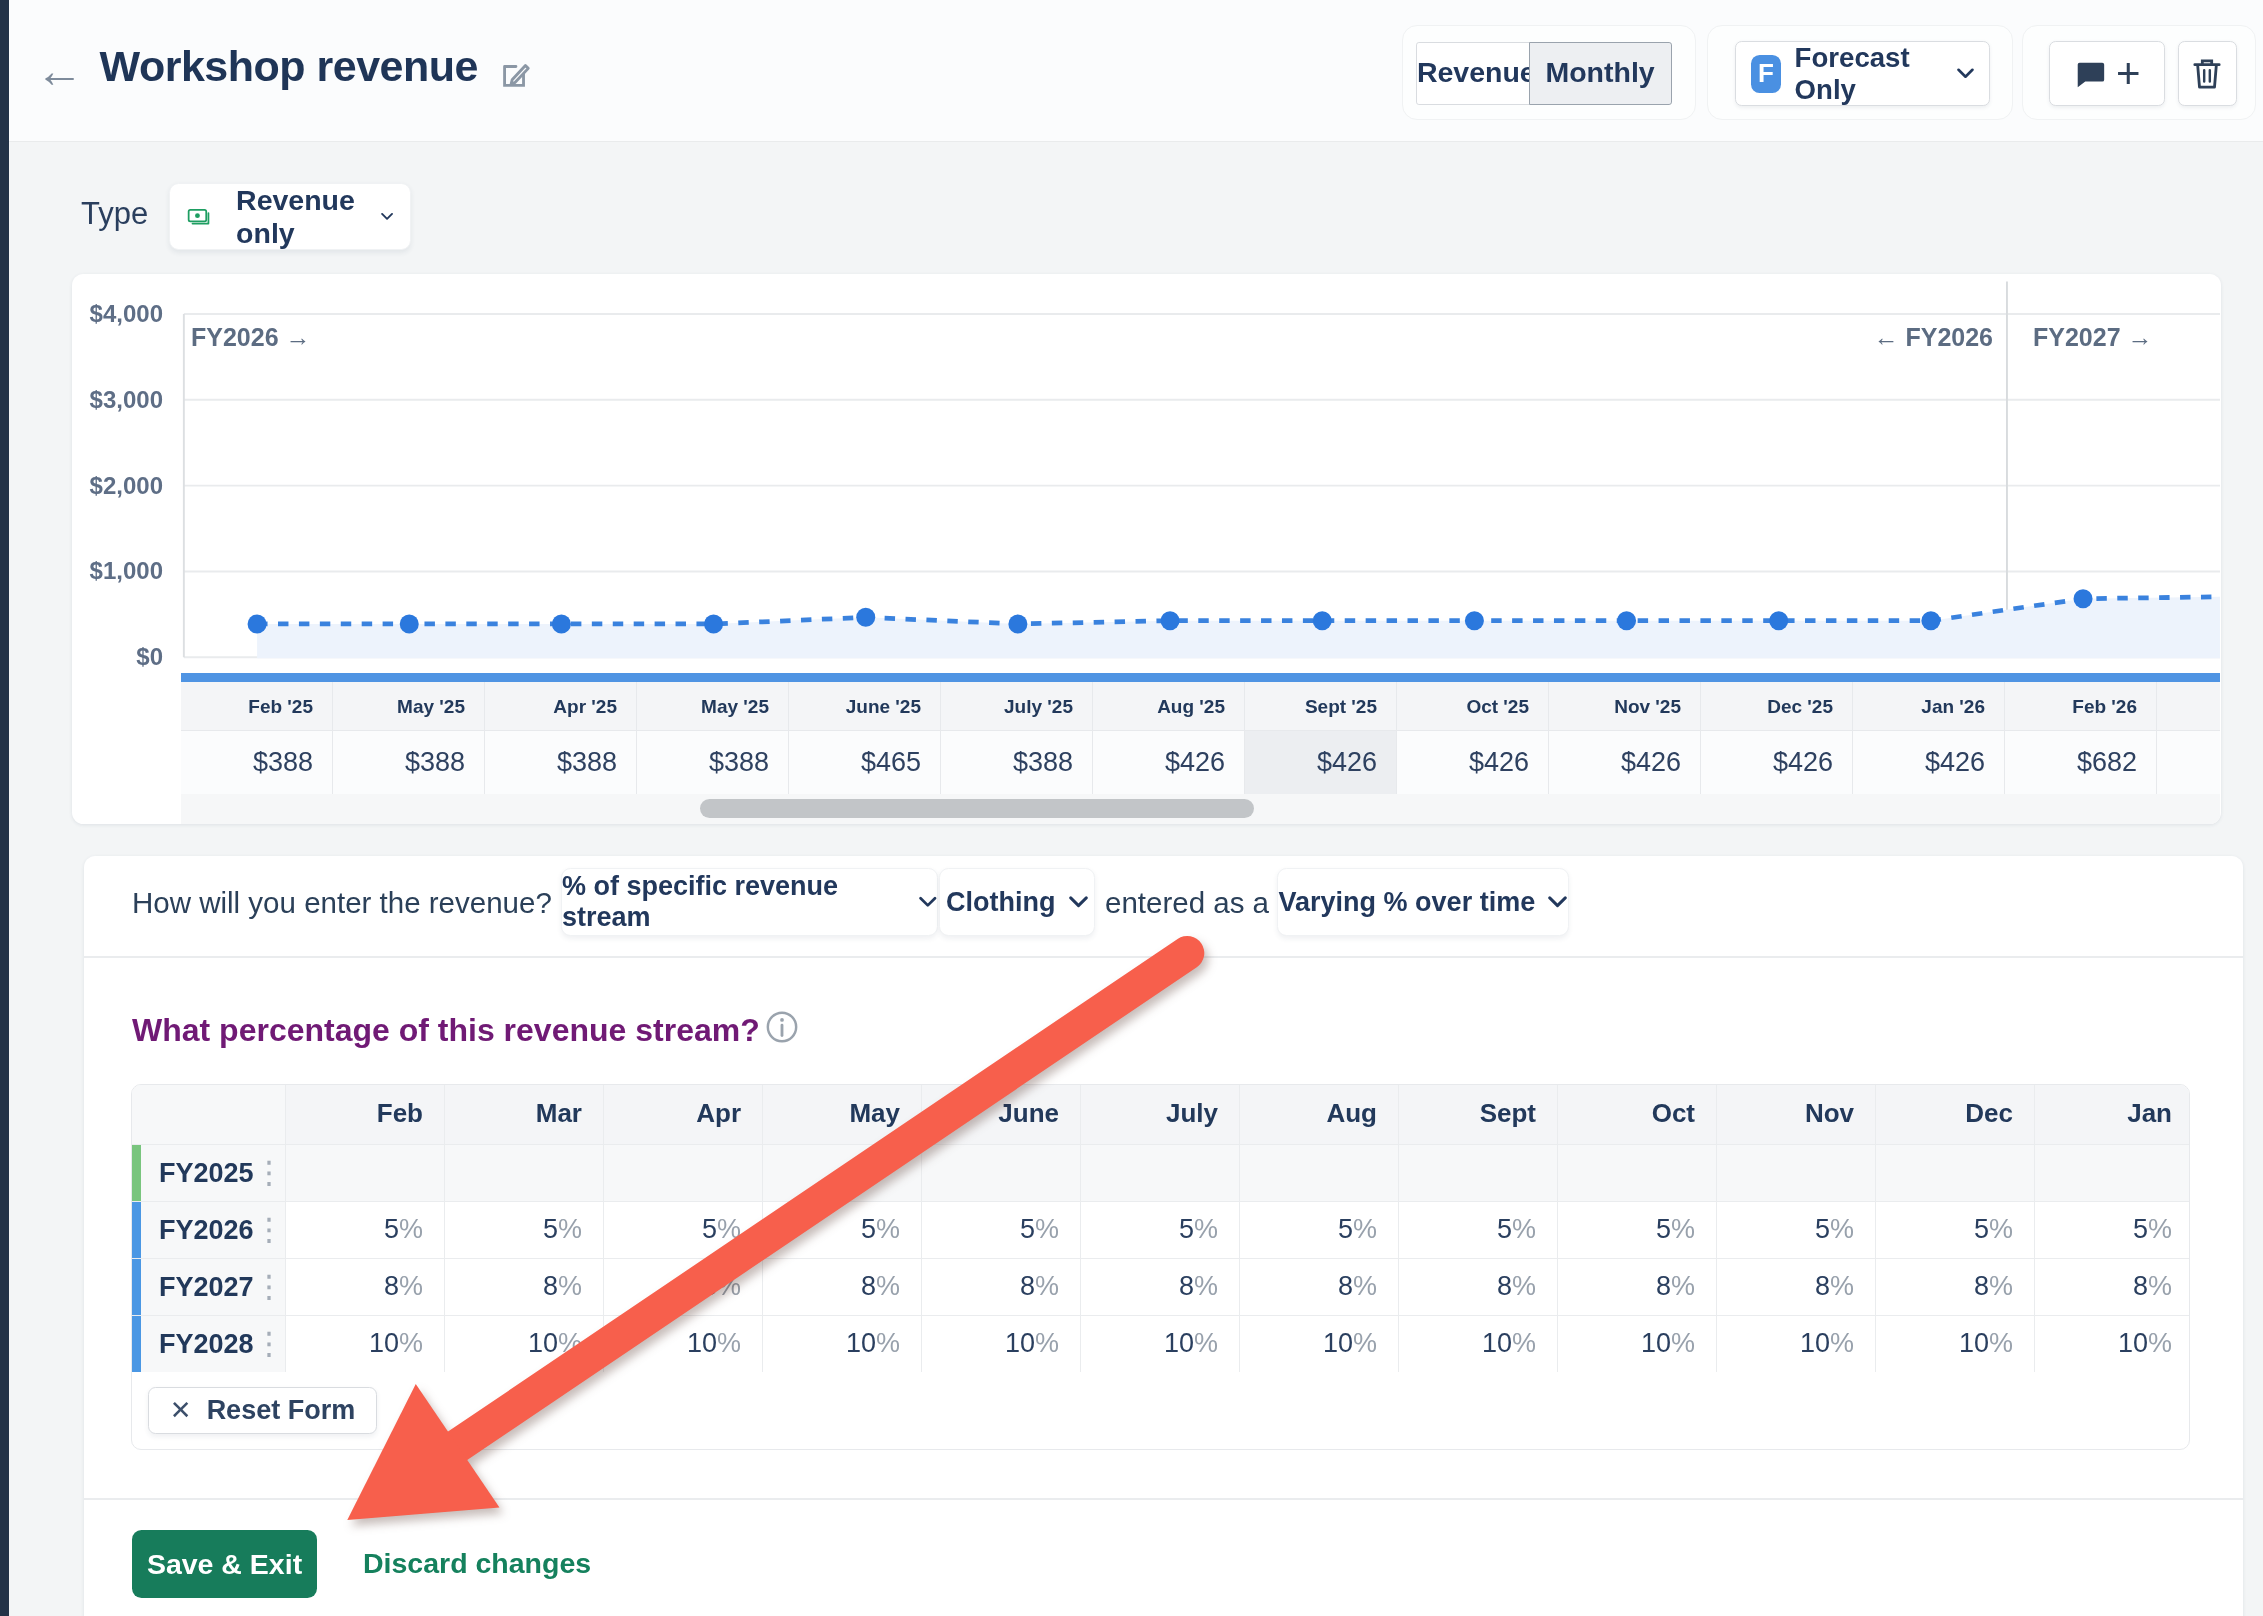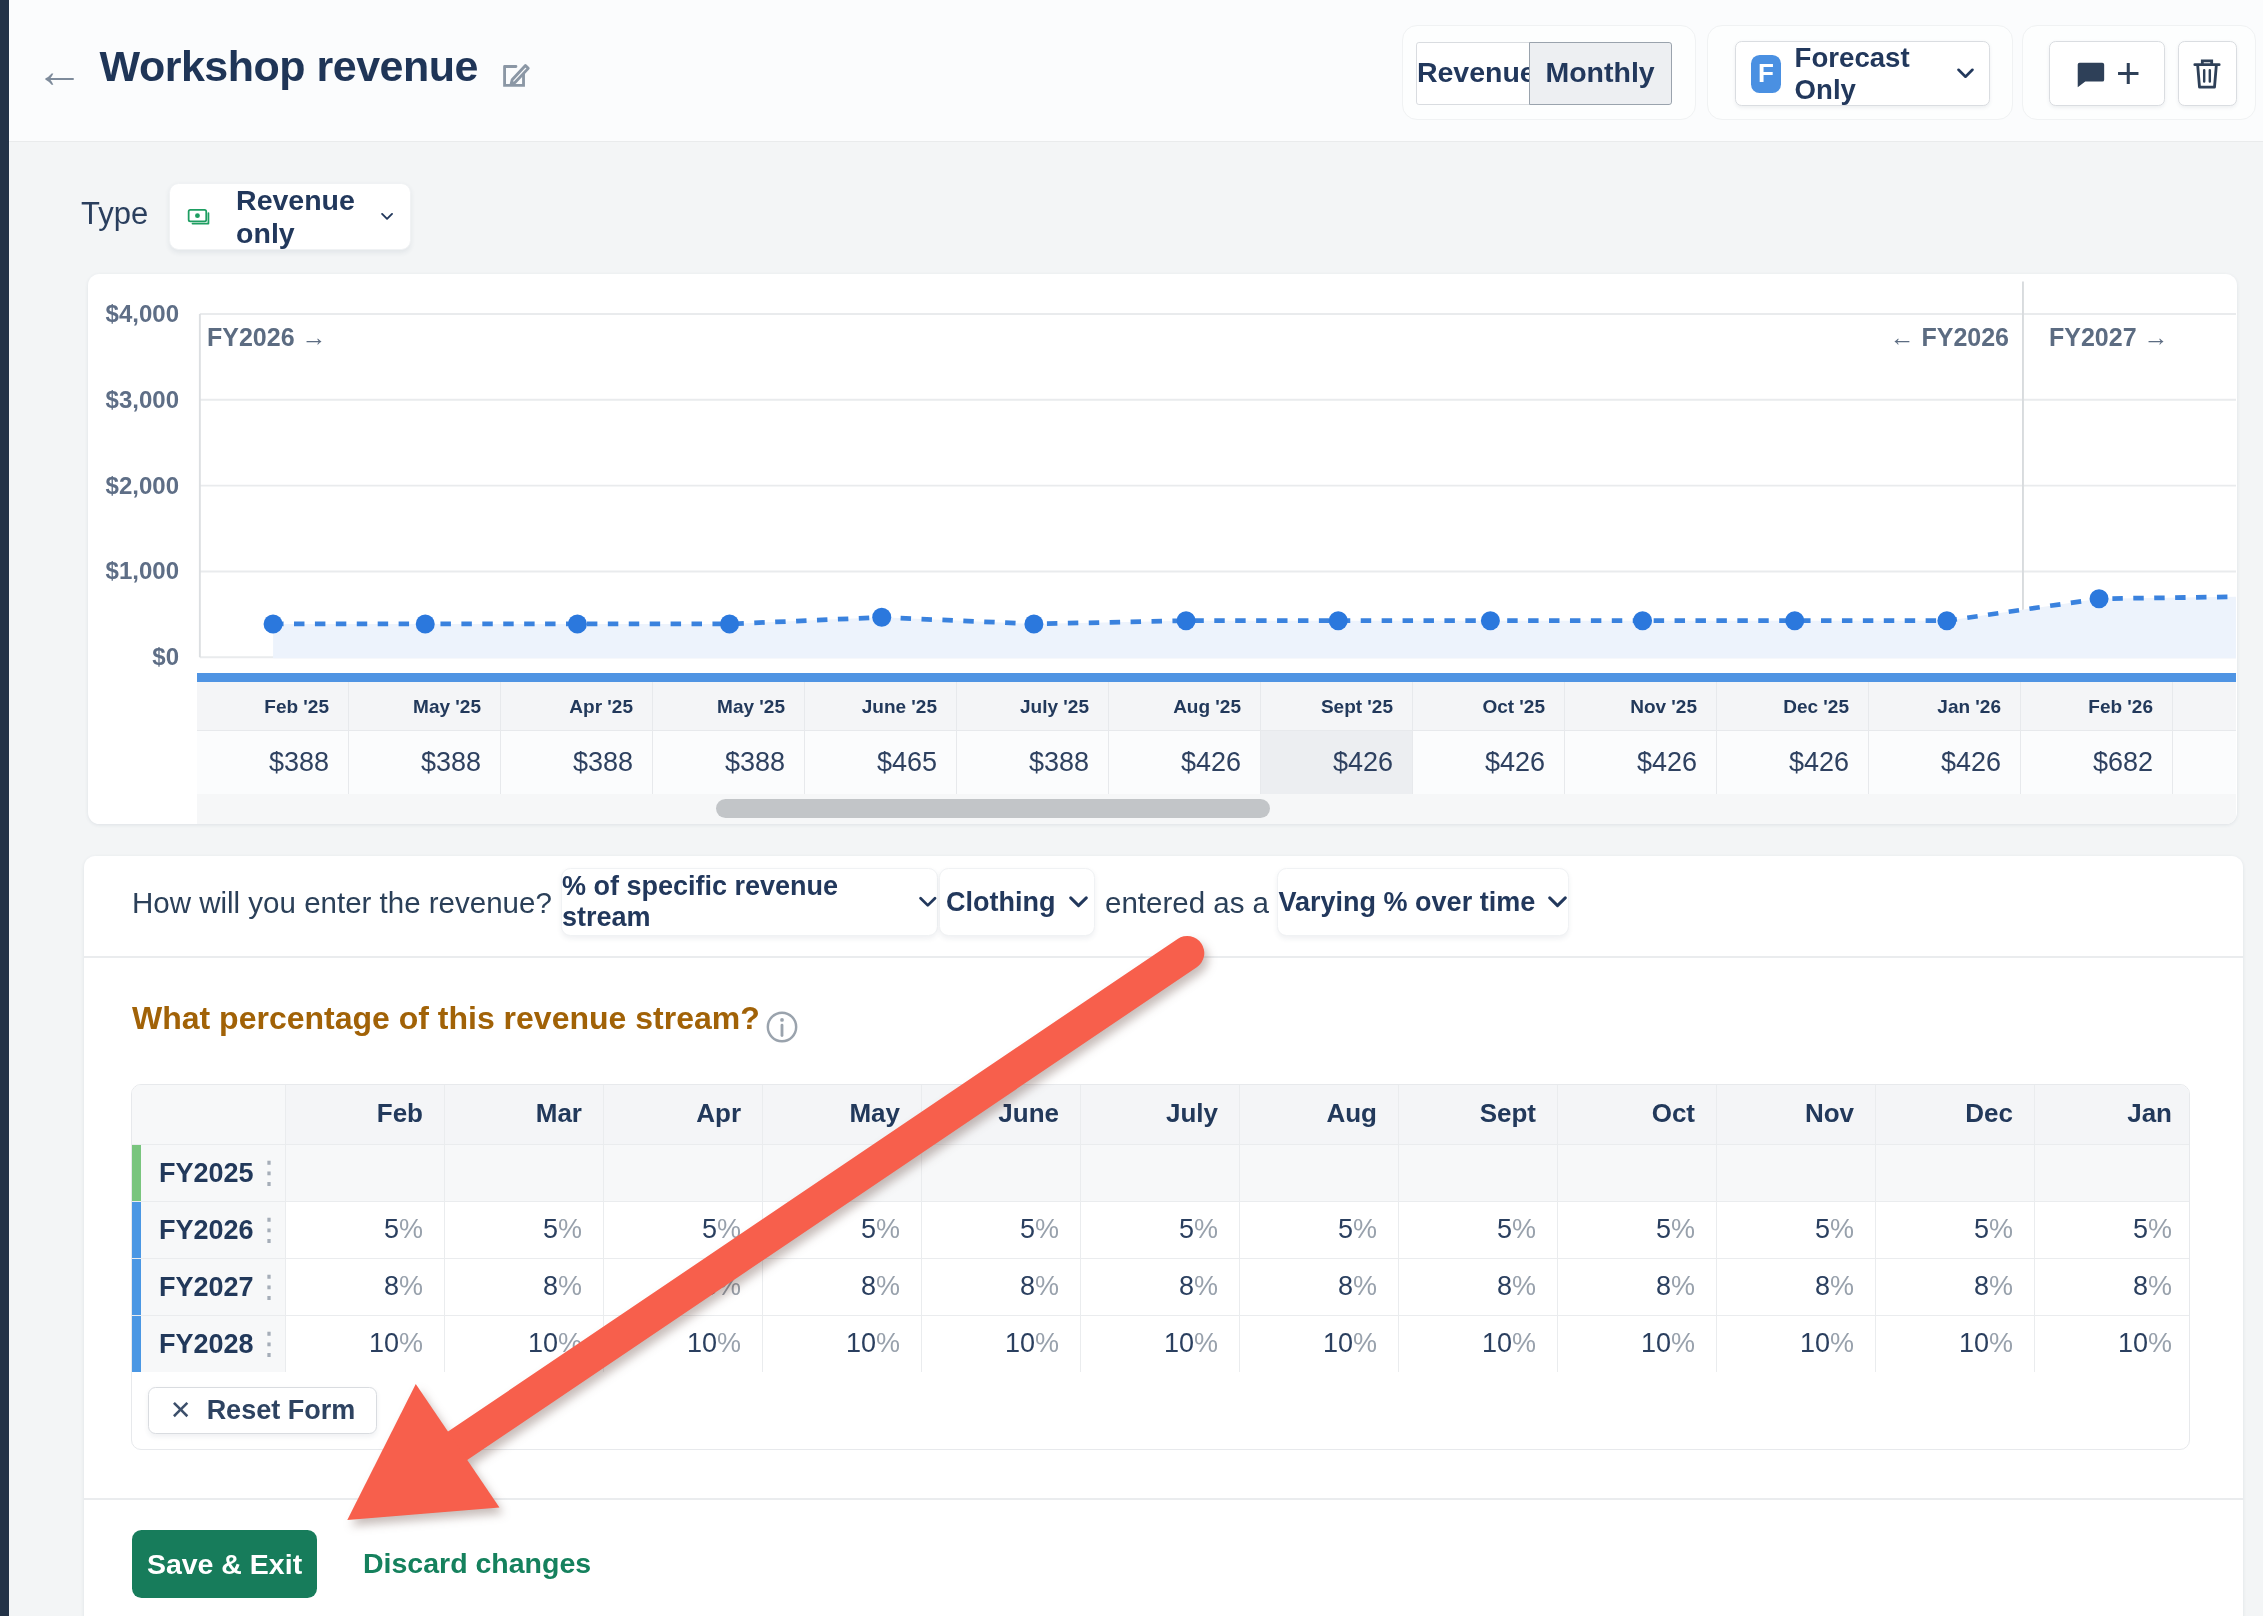--- a/index.html
+++ b/index.html
@@ -32,21 +32,21 @@
   .comment-btn { left:26px; top:15px; width:116px; height:65px; justify-content:center; gap:9.5px; }
   .plus-glyph { font-size:42px; color:#2e4058; font-weight:400; line-height:38px; }
   .trash-btn { left:155px; top:15px; width:59px; height:65px; justify-content:center; }
 
   
   .type-label { position:absolute; left:81px; top:196px; font-size:31px; color:#2a3f5e; }
   .type-btn { left:169px; top:183px; width:242px; height:67px; padding:0 17px; gap:26px; border:1.9px solid #f0f2f4; box-shadow:0 2.9px 5.7px rgba(40,60,90,.08); border-radius:9.5px; }
   .type-btn .lbl { font-size:28.5px; font-weight:bold; color:#22385c; }
 
   
-  .chart-card { position:absolute; left:88px; top:274px; width:2149px; height:550px; background:#fff; border-radius:11.4px; box-shadow:0 1px 3.8px rgba(40,60,90,.10); overflow:hidden; }
+  .chart-card { position:absolute; left:72px; top:274px; width:2149px; height:550px; background:#fff; border-radius:11.4px; box-shadow:0 1px 3.8px rgba(40,60,90,.10); overflow:hidden; }
   .ytick { position:absolute; left:0; width:91px; text-align:right; font-size:24px; font-weight:bold; color:#5e6e86; transform:translateY(-50%); }
   .chart-plot { position:absolute; left:109px; top:0; }
   .fy-lab { position:absolute; top:49px; font-size:25px; font-weight:bold; color:#5c6c82; }
   .fy-start { left:119px; }
   .fy-prev { right:228px; }
   .fy-next { left:1961px; }
   .blue-bar { position:absolute; left:109px; top:399px; width:2039px; height:8.6px; background:#4f94e3; }
   .mrow { position:absolute; left:109px; width:2039px; display:flex; }
   .mrow-head { top:408px; height:49px; background:#f4f5f7; }
   .mrow-val { top:457px; height:64px; background:#fbfcfd; }
@@ -61,21 +61,21 @@
   
   .form-card { position:absolute; left:84px; top:856px; width:2159px; height:780px; background:#fff; border-radius:11.4px; box-shadow:0 1px 3.8px rgba(40,60,90,.10); }
   .question { position:absolute; left:48px; top:30px; font-size:29.5px; color:#2b4059; }
   .dd { position:absolute; top:12.4px; height:68px; border:1.9px solid #f0f2f4; box-shadow:0 2.9px 5.7px rgba(40,60,90,.07); border-radius:9.5px; justify-content:center; gap:13.3px; font-size:27px; font-weight:bold; color:#22385c; }
   .dd1 { left:477px; width:377px; }
   .dd2 { left:855px; width:156px; }
   .dd3 { left:1193px; width:292px; }
   .connector { position:absolute; left:1021px; top:30px; width:164px; font-size:29.5px; color:#2b4059; }
   .hr { position:absolute; left:0; width:2159px; height:1.9px; background:#eaecee; }
   .hr1 { top:100px; } .hr2 { top:642px; }
-  .pct-heading { position:absolute; left:48px; top:144px; font-size:32px; font-weight:bold; color:#a16207; }
+  .pct-heading { position:absolute; left:48px; top:156px; font-size:32px; font-weight:bold; color:#701a75; }
   .info-ic { position:absolute; left:681px; top:154px; cursor:pointer; }
 
   .pct-box { position:absolute; left:47px; top:228px; width:2059px; height:366px; border:1.9px solid #e7e9ec; border-radius:10px; overflow:hidden; background:#fff; }
   .prow { display:flex; width:100%; }
   .prow-head { height:59px; background:#f4f5f7; }
   .prow-data { height:57px; border-top:1.9px solid #eaecee; }
   .pcell { width:159px; flex:0 0 159px; border-left:1.9px solid #eaecee; text-align:right; padding-right:21px; }
   .plabel { width:153px; flex:0 0 153px; border-left:none; position:relative; background:#f7f8f9; display:flex; align-items:center; }
   .prow-head .pcell { line-height:57px; font-size:26px; font-weight:bold; color:#22395b; }
   .prow-data .pcell { line-height:55px; font-size:27px; color:#2a3f5f; }

